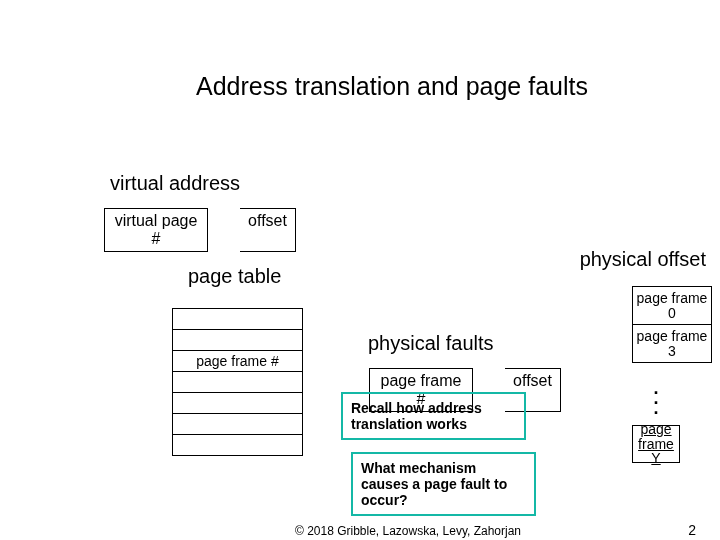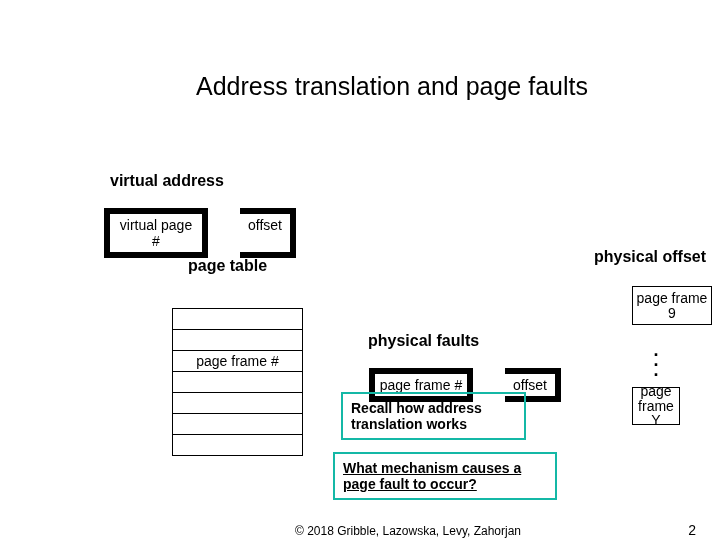--- a/index.html
+++ b/index.html
@@ -11,27 +11,27 @@
     position: relative;
     overflow: hidden;
   }
   .title {
     text-align: center;
     font-size: 25px;
     padding-top: 24px;
     line-height: 1.15;
   }
   .label {
-    font-weight: bold;
-    font-size: 16px;
+    font-weight: normal;
+    font-size: 20px;
     position: absolute;
   }
   .cell {
-    border: 6px solid #000000;
-    font-size: 14px;
+    border: 1px solid #000000;
+    font-size: 16px;
     text-align: center;
     padding: 3px 4px;
     background: #fff;
   }
   .box {
     border: 2px solid #14b8a6;
     font-weight: bold;
     font-size: 14px;
     text-align: left;
     padding: 6px 8px;
@@ -47,40 +47,40 @@
   .pt-wrap td { border: 1px solid #000; width: 130px; height: 21px; font-size: 14px; text-align: center; }
   
   .pa-row { position: absolute; top: 304px; left: 305px; display: flex; }
   .pa-row .cell:first-child { width: 104px; }
   .pa-row .cell:last-child { width: 56px; border-left: none; }
   
   .pm-wrap { position: absolute; top: 222px; right: 40px; width: 80px; }
   .pm-wrap table { border-collapse: collapse; width: 100%; }
   .pm-wrap td { border: 1px solid #000; height: 38px; font-size: 14px; text-align: center; line-height: 1.05; }
   .pm-dots { text-align: center; font-weight: bold; font-size: 18px; height: 30px; line-height: 10px; letter-spacing: 0; padding-top: 4px;}
-  .pm-last { border: 1px solid #000; height: 38px; font-size: 14px; text-align: center; display: flex; align-items: center; justify-content: center; line-height: 1.05; }
+  .pm-last { border: 1px solid #000; height: 38px; font-size: 14px; text-align: center; display: flex; align-items: center; justify-content: center; line-height: 1.05; text-decoration: underline; }
   
   .footer { position: absolute; bottom: 18px; width: 100%; text-align: center; font-size: 12px; }
   .pagenum { position: absolute; bottom: 18px; right: 40px; font-size: 14px; }
 </style>
 </head>
 <body>
 
 <div class="title">
   <span>Address translation and page faults</span><br>
 </div>
 
 <div class="label" style="top:124px; left:62px;">virtual address</div>
 
 <div class="va-row">
   <div class="cell">virtual page #</div>
   <div class="cell">offset</div>
 </div>
 
-<div class="label" style="top:209px; left:140px;">page table</div>
+<div class="label" style="top:217px; left:140px;">page table</div>
 
 <div class="pt-wrap">
   <table>
     <tbody>
         <tr>
           <td></td>
         </tr>
     <tr>
           <td></td>
         </tr>
@@ -109,25 +109,28 @@
   <div class="cell">page frame #</div>
   <div class="cell">offset</div>
 </div>
 
 <div class="label" style="top:200px; right:30px;">physical offset</div>
 
 <div class="pm-wrap">
   <table>
     <tbody>
         <tr>
-          <td>page frame 9</td>
+          <td>page frame 0</td>
+        </tr>
+    <tr>
+          <td>page frame 3</td>
         </tr>
   </tbody>
     </table>
   <div class="pm-dots">.<br>.<br>.</div>
   <div class="pm-last">page frame Y</div>
 </div>
 
 <div class="box" style="top:344px; left:293px; width:185px;">Recall how address translation works</div>
-<div class="box" style="top:404px; left:285px; width:224px;text-decoration:underline;">What mechanism causes a page fault to occur?</div>
+<div class="box" style="top:404px; left:303px; width:185px;">What mechanism causes a page fault to occur?</div>
 
 <div class="footer">© 2018 Gribble, Lazowska, Levy, Zahorjan</div>
 <div class="pagenum">2</div>
 
 </body></html>

